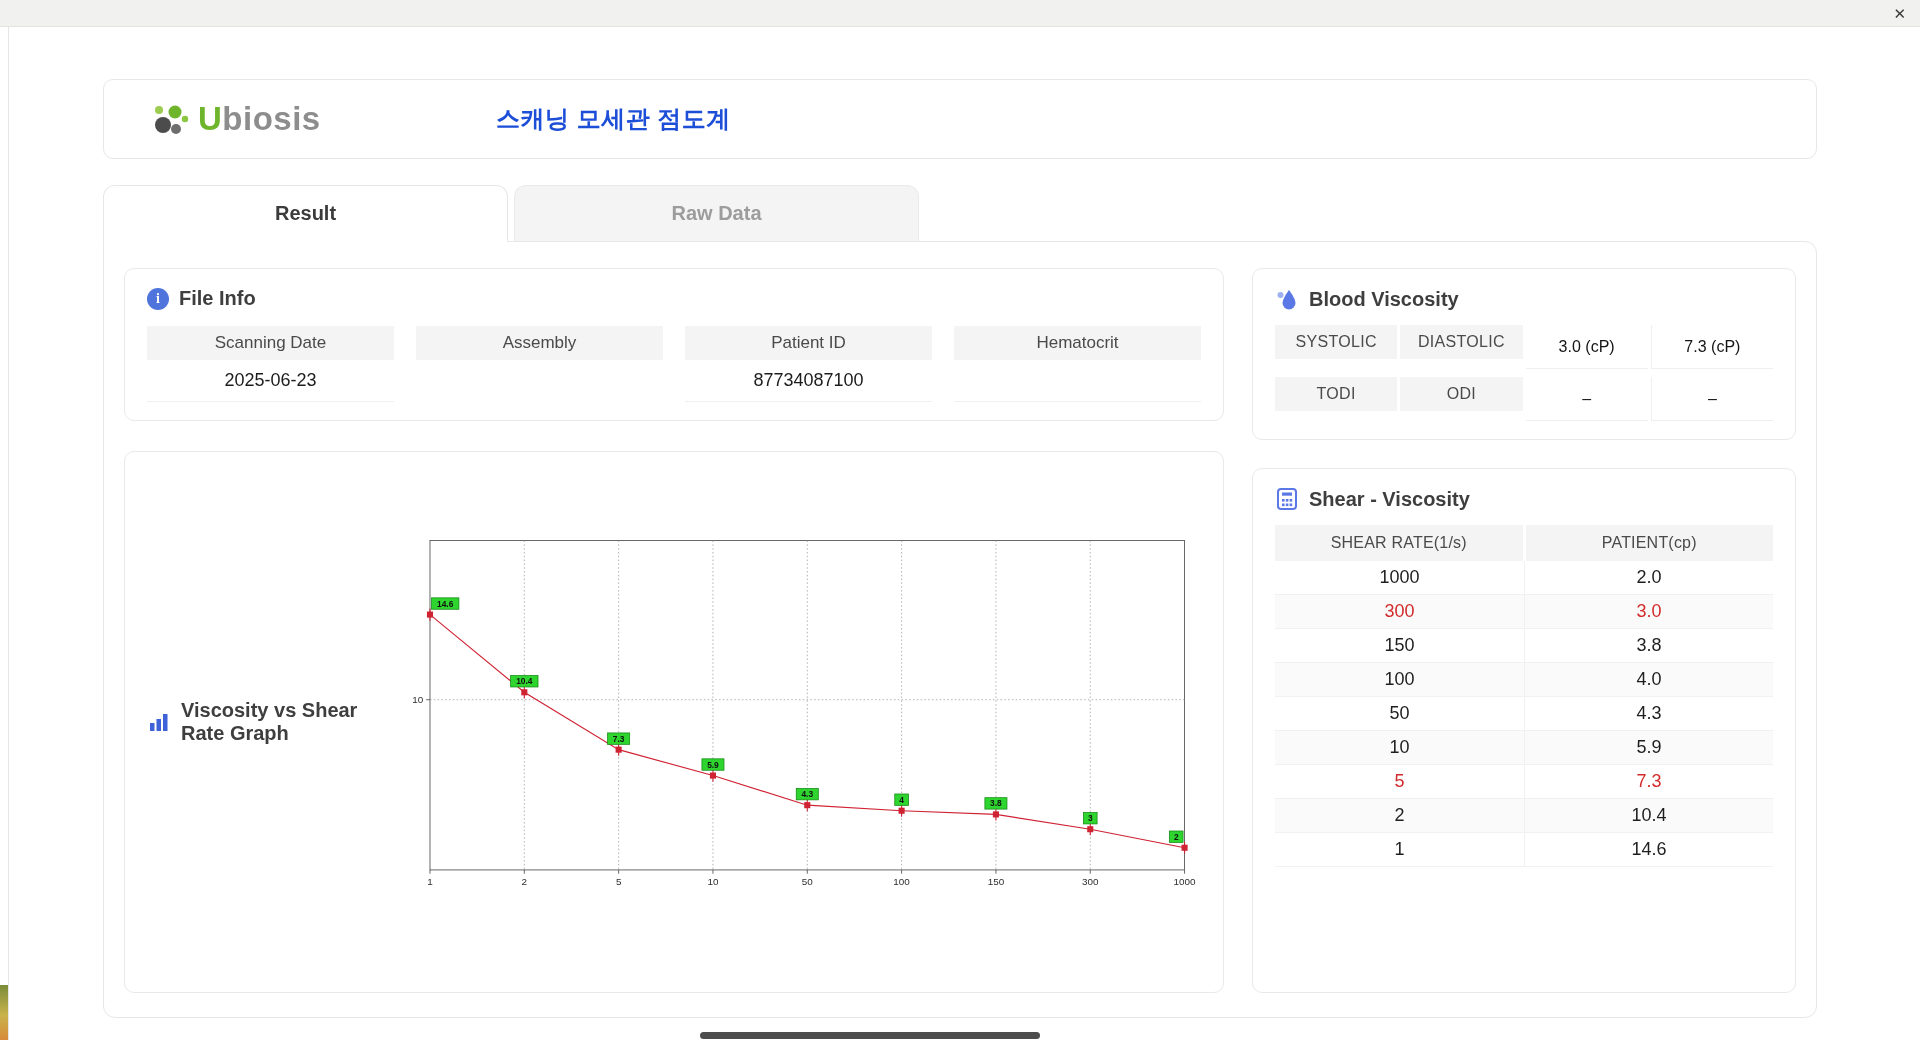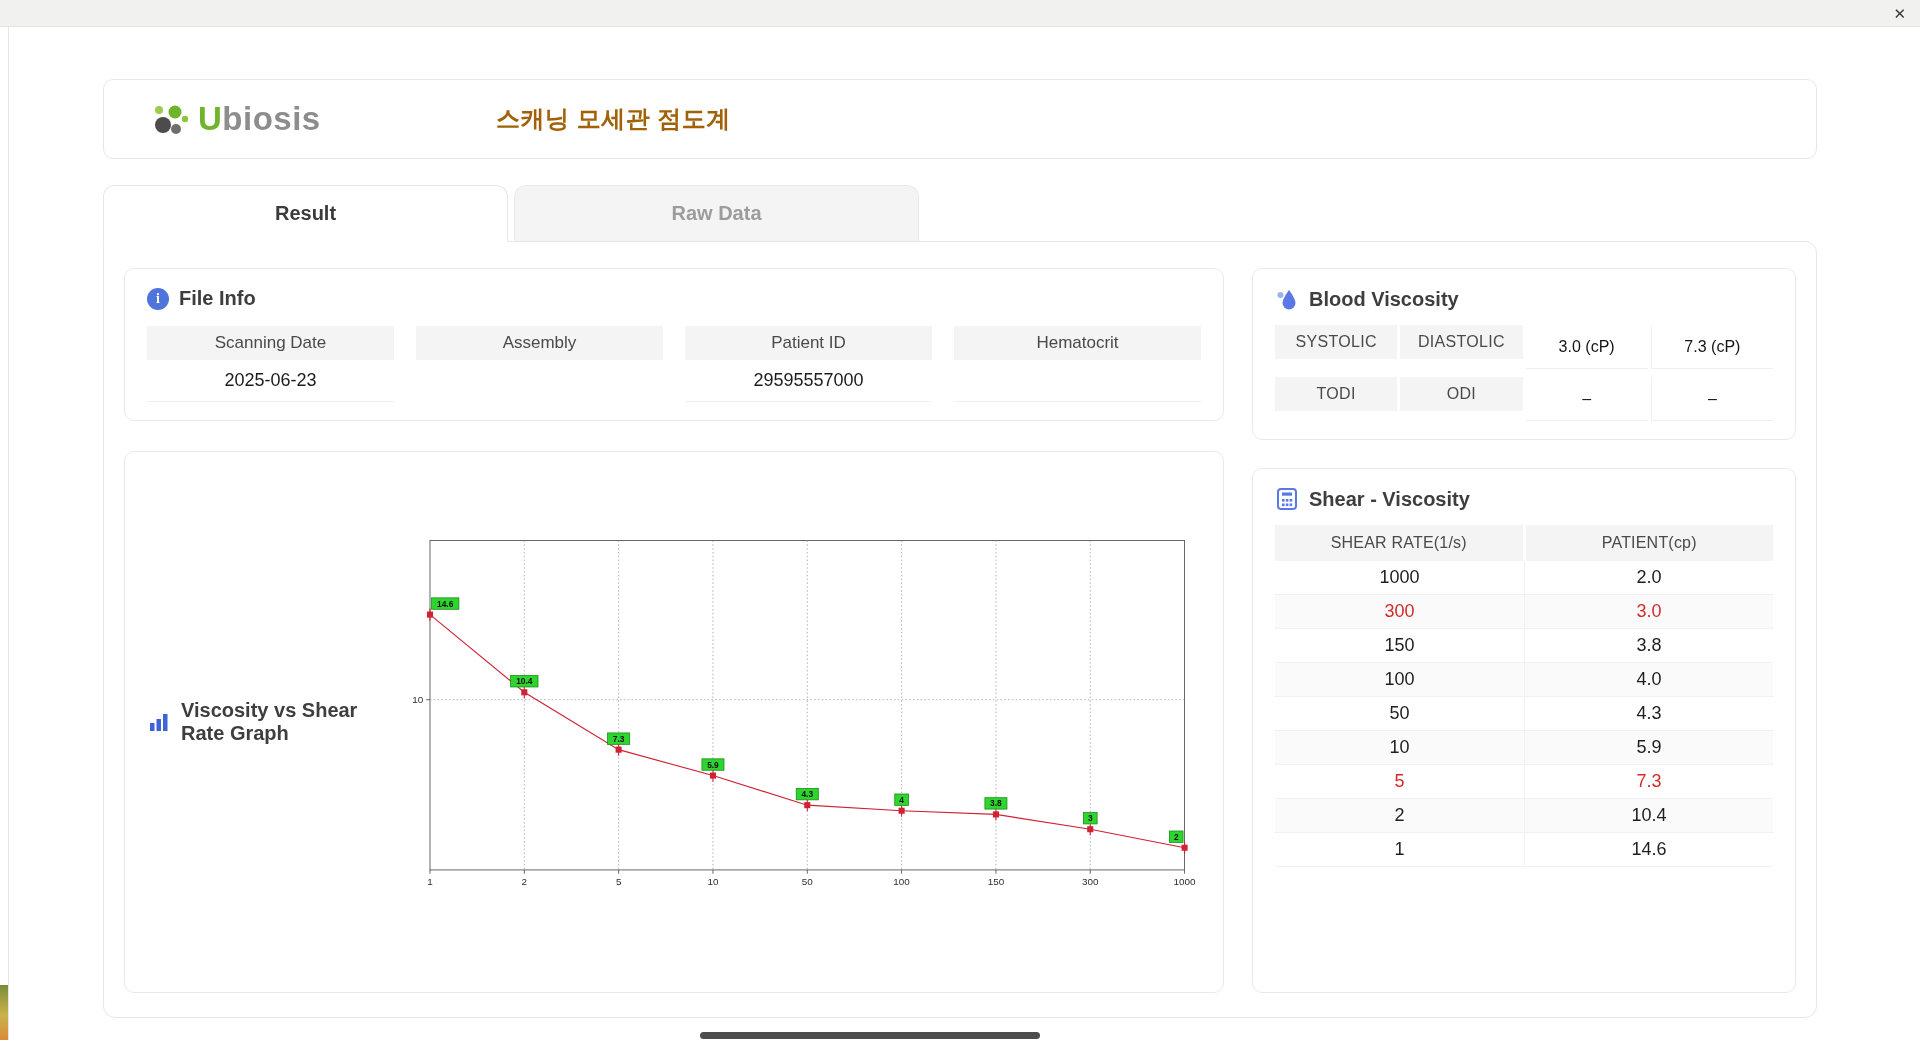--- a/index.html
+++ b/index.html
@@ -24,21 +24,21 @@
 
   
   .header-card {
     height: 80px; border: 1px solid #e7e7e7; border-radius: 10px; background: #fff;
     display: flex; align-items: center; padding: 0 44px;
   }
   .logo { display: flex; align-items: center; gap: 8px; width: 256px; }
   .logo-text { font-size: 33px; letter-spacing: .5px; white-space: nowrap; }
   .logo-u { color: #6fb52c; font-weight: 700; }
   .logo-rest { color: #8d8d8d; font-weight: 600; }
-  .app-title { margin-left: 92px; font-size: 24px; font-weight: 700; color: #a16207; letter-spacing: .5px; }
+  .app-title { margin-left: 92px; font-size: 24px; font-weight: 700; color: #1d4ed8; letter-spacing: .5px; }
 
   
   .tabs { display: flex; gap: 6px; margin-top: 26px; position: relative; z-index: 2; }
   .tab {
     width: 405px; height: 57px; display: flex; align-items: center; justify-content: center;
     font-size: 20px; border-radius: 12px 12px 0 0; margin-bottom: -1px; cursor: pointer;
   }
   .tab.active { background: #fff; border: 1px solid #e7e7e7; border-bottom: 1px solid #fff; color: #3b3b3b; font-weight: 700; }
   .tab.inactive { background: #f4f4f4; border: 1px solid #eaeaea; border-bottom: 1px solid #e7e7e7; color: #9c9c9c; font-weight: 600; }
 
@@ -152,21 +152,21 @@
           <div class="fields">
             <div>
               <div class="field-label">Scanning Date</div>
               <div class="field-value">2025-06-23</div>
             </div>
             <div>
               <div class="field-label">Assembly</div>
             </div>
             <div>
               <div class="field-label">Patient ID</div>
-              <div class="field-value">29595557000</div>
+              <div class="field-value">87734087100</div>
             </div>
             <div>
               <div class="field-label">Hematocrit</div>
               <div class="field-value"></div>
             </div>
           </div>
         </section>
 
         <section class="card graph-card">
           <div class="card-head">

